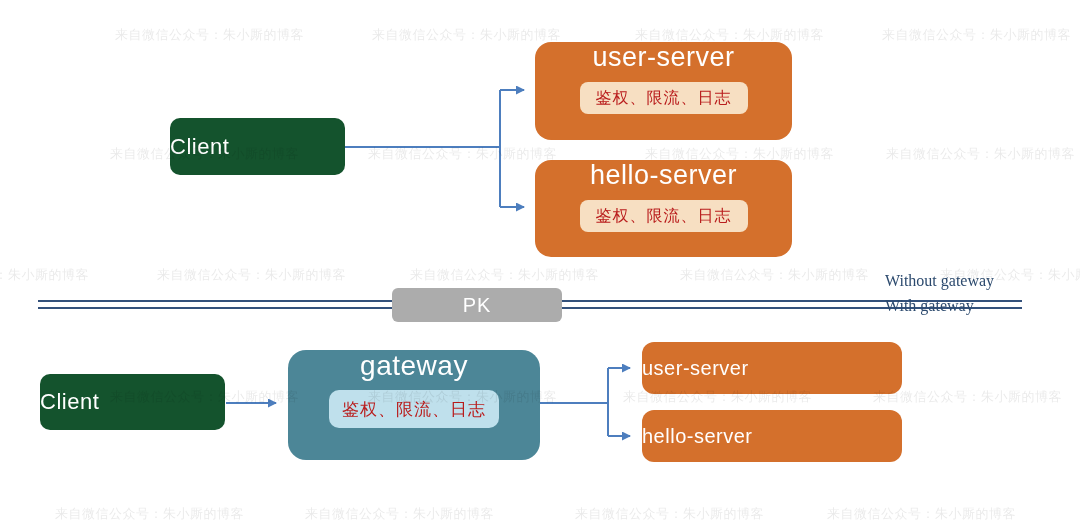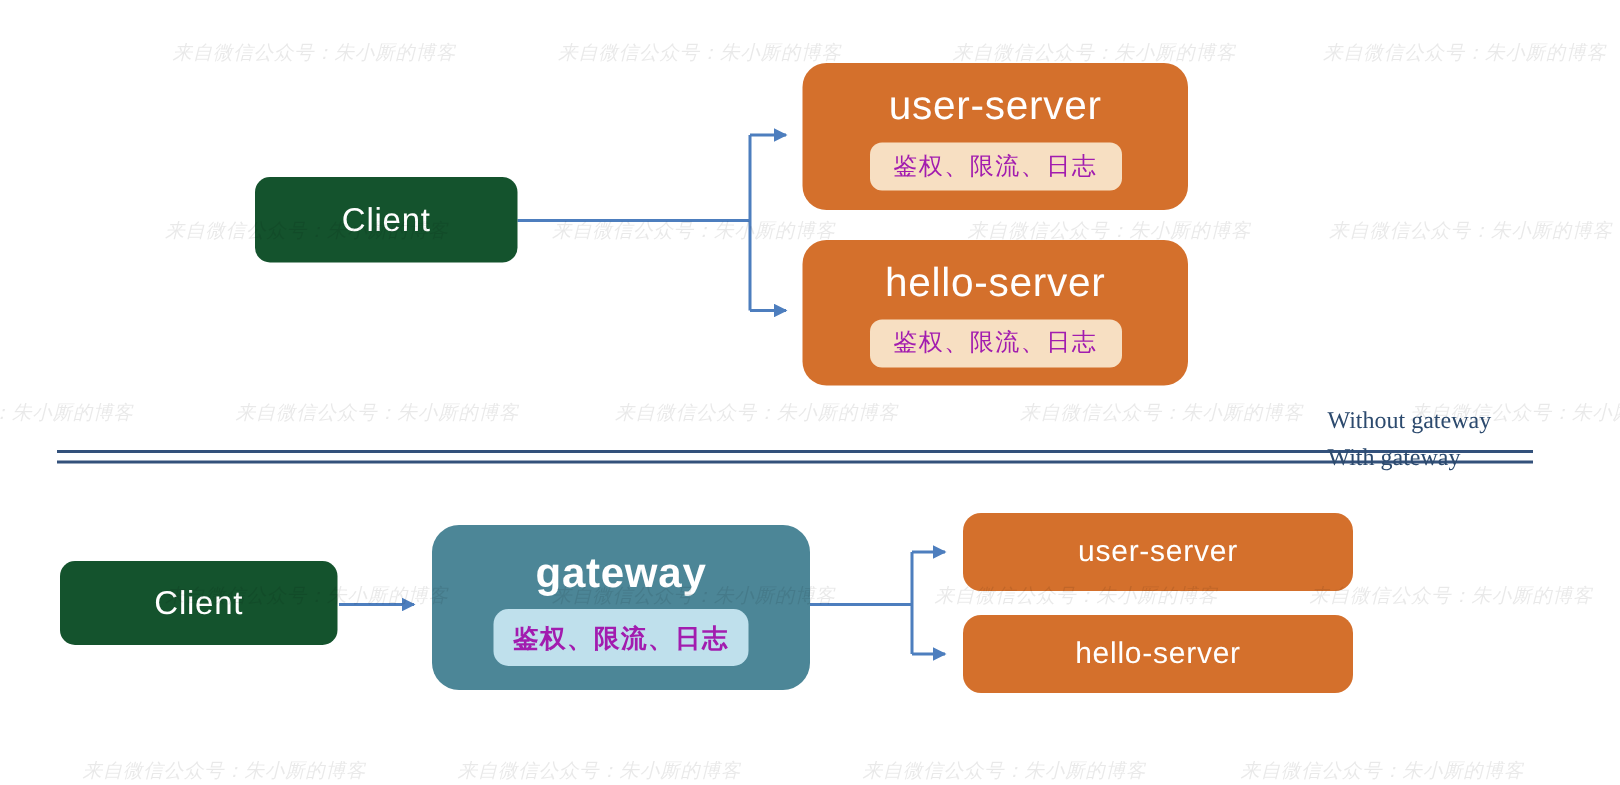--- a/index.html
+++ b/index.html
@@ -3,36 +3,36 @@
 <meta charset="utf-8">
 <style>
   html,body{margin:0;padding:0;background:#fff;}
   #canvas{
     position:relative;width:1080px;height:523px;background:#ffffff;
     overflow:hidden;font-family:"Liberation Sans",sans-serif;
   }
   
   .wm{
     position:absolute;font-size:13px;letter-spacing:.5px;white-space:nowrap;
-    color:rgba(0,0,0,0.085);z-index:9;pointer-events:none;font-style:italic;
+    color:rgba(0,0,0,0.085);z-index:9;pointer-events:none;
   }
   
   #wires{position:absolute;left:0;top:0;z-index:1;}
   
-  .node{position:absolute;display:flex;align-items:center;justify-content:center;z-index:2;box-sizing:border-box;}
+  .node{position:absolute;display:flex;align-items:center;z-index:2;box-sizing:border-box;}
   .client{
     background:#14532d;border-radius:10px;color:#fff;font-size:22px;letter-spacing:.5px;
   }
   .server-big{
     background:#D4702C;border-radius:16px;flex-direction:column;gap:9px;color:#fff;
   }
   .server-big .title{font-size:27px;letter-spacing:.5px;}
   .badge{
     display:flex;align-items:center;justify-content:center;
-    background:#F7DFC2;border-radius:8px;color:#a21caf;font-size:16px;
+    background:#F7DFC2;border-radius:8px;color:#b91c1c;font-size:16px;
     width:168px;height:32px;letter-spacing:1px;
   }
   .gateway{
     background:#4C8697;border-radius:18px;flex-direction:column;gap:8px;color:#fff;
   }
   .gateway .title{font-size:28px;letter-spacing:.5px;}
   .gateway .badge{background:#BFE0EC;width:170px;height:38px;border-radius:10px;font-size:17px;}
   .server-small{
     background:#D4702C;border-radius:12px;color:#fff;font-size:20px;letter-spacing:.5px;
   }
@@ -76,28 +76,31 @@
     <span class="badge">鉴权、限流、日志</span>
   </div>
 
   <div class="node server-big" style="left:535px;top:160px;width:257px;height:97px;">
     <span class="title">hello-server</span>
     <span class="badge">鉴权、限流、日志</span>
   </div>
 
   <div class="divline" style="top:300px;"></div>
   <div class="divline" style="top:307px;"></div>
+  <div class="pk">
+    <span>PK</span>
+  </div>
   <div class="divlabel" style="top:272px;">Without gateway</div>
   <div class="divlabel" style="top:297px;">With gateway</div>
 
   <div class="node client" style="left:40px;top:374px;width:185px;height:56px;">
     <span>Client</span>
   </div>
 
-  <div class="node gateway" style="left:288px;top:350px;width:252px;height:110px;font-weight:bold;">
+  <div class="node gateway" style="left:288px;top:350px;width:252px;height:110px;">
     <span class="title">gateway</span>
     <span class="badge">鉴权、限流、日志</span>
   </div>
 
   <div class="node server-small" style="left:642px;top:342px;width:260px;height:52px;">
     <span>user-server</span>
   </div>
 
   <div class="node server-small" style="left:642px;top:410px;width:260px;height:52px;">
     <span>hello-server</span>

